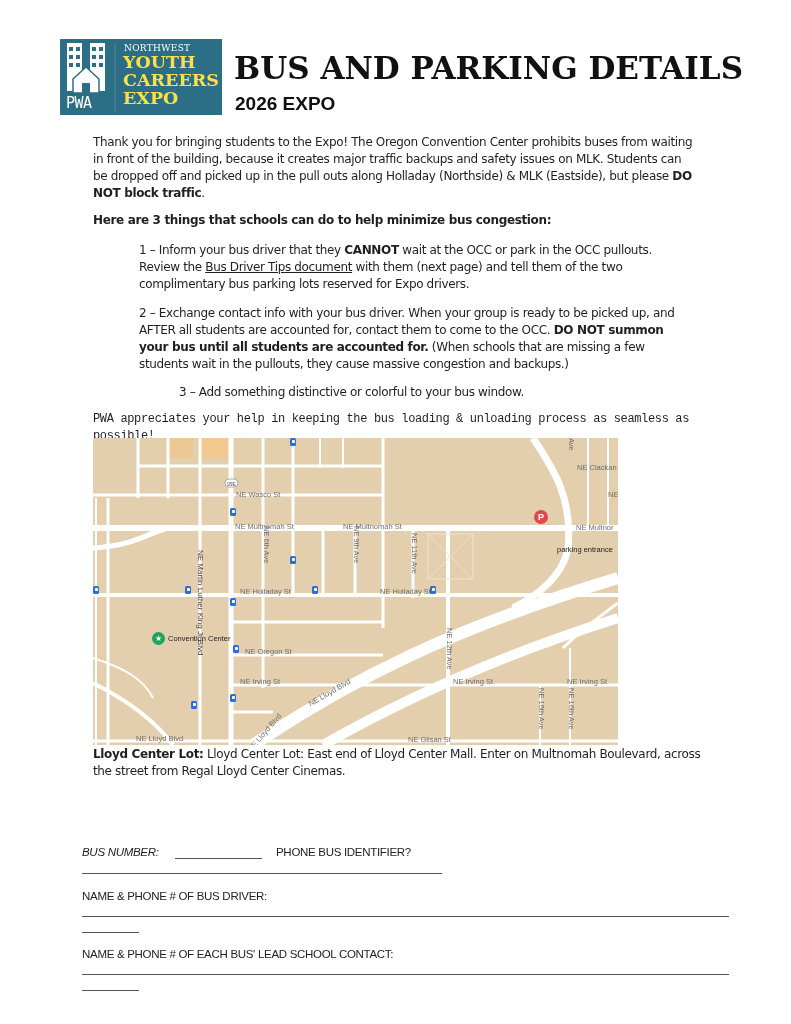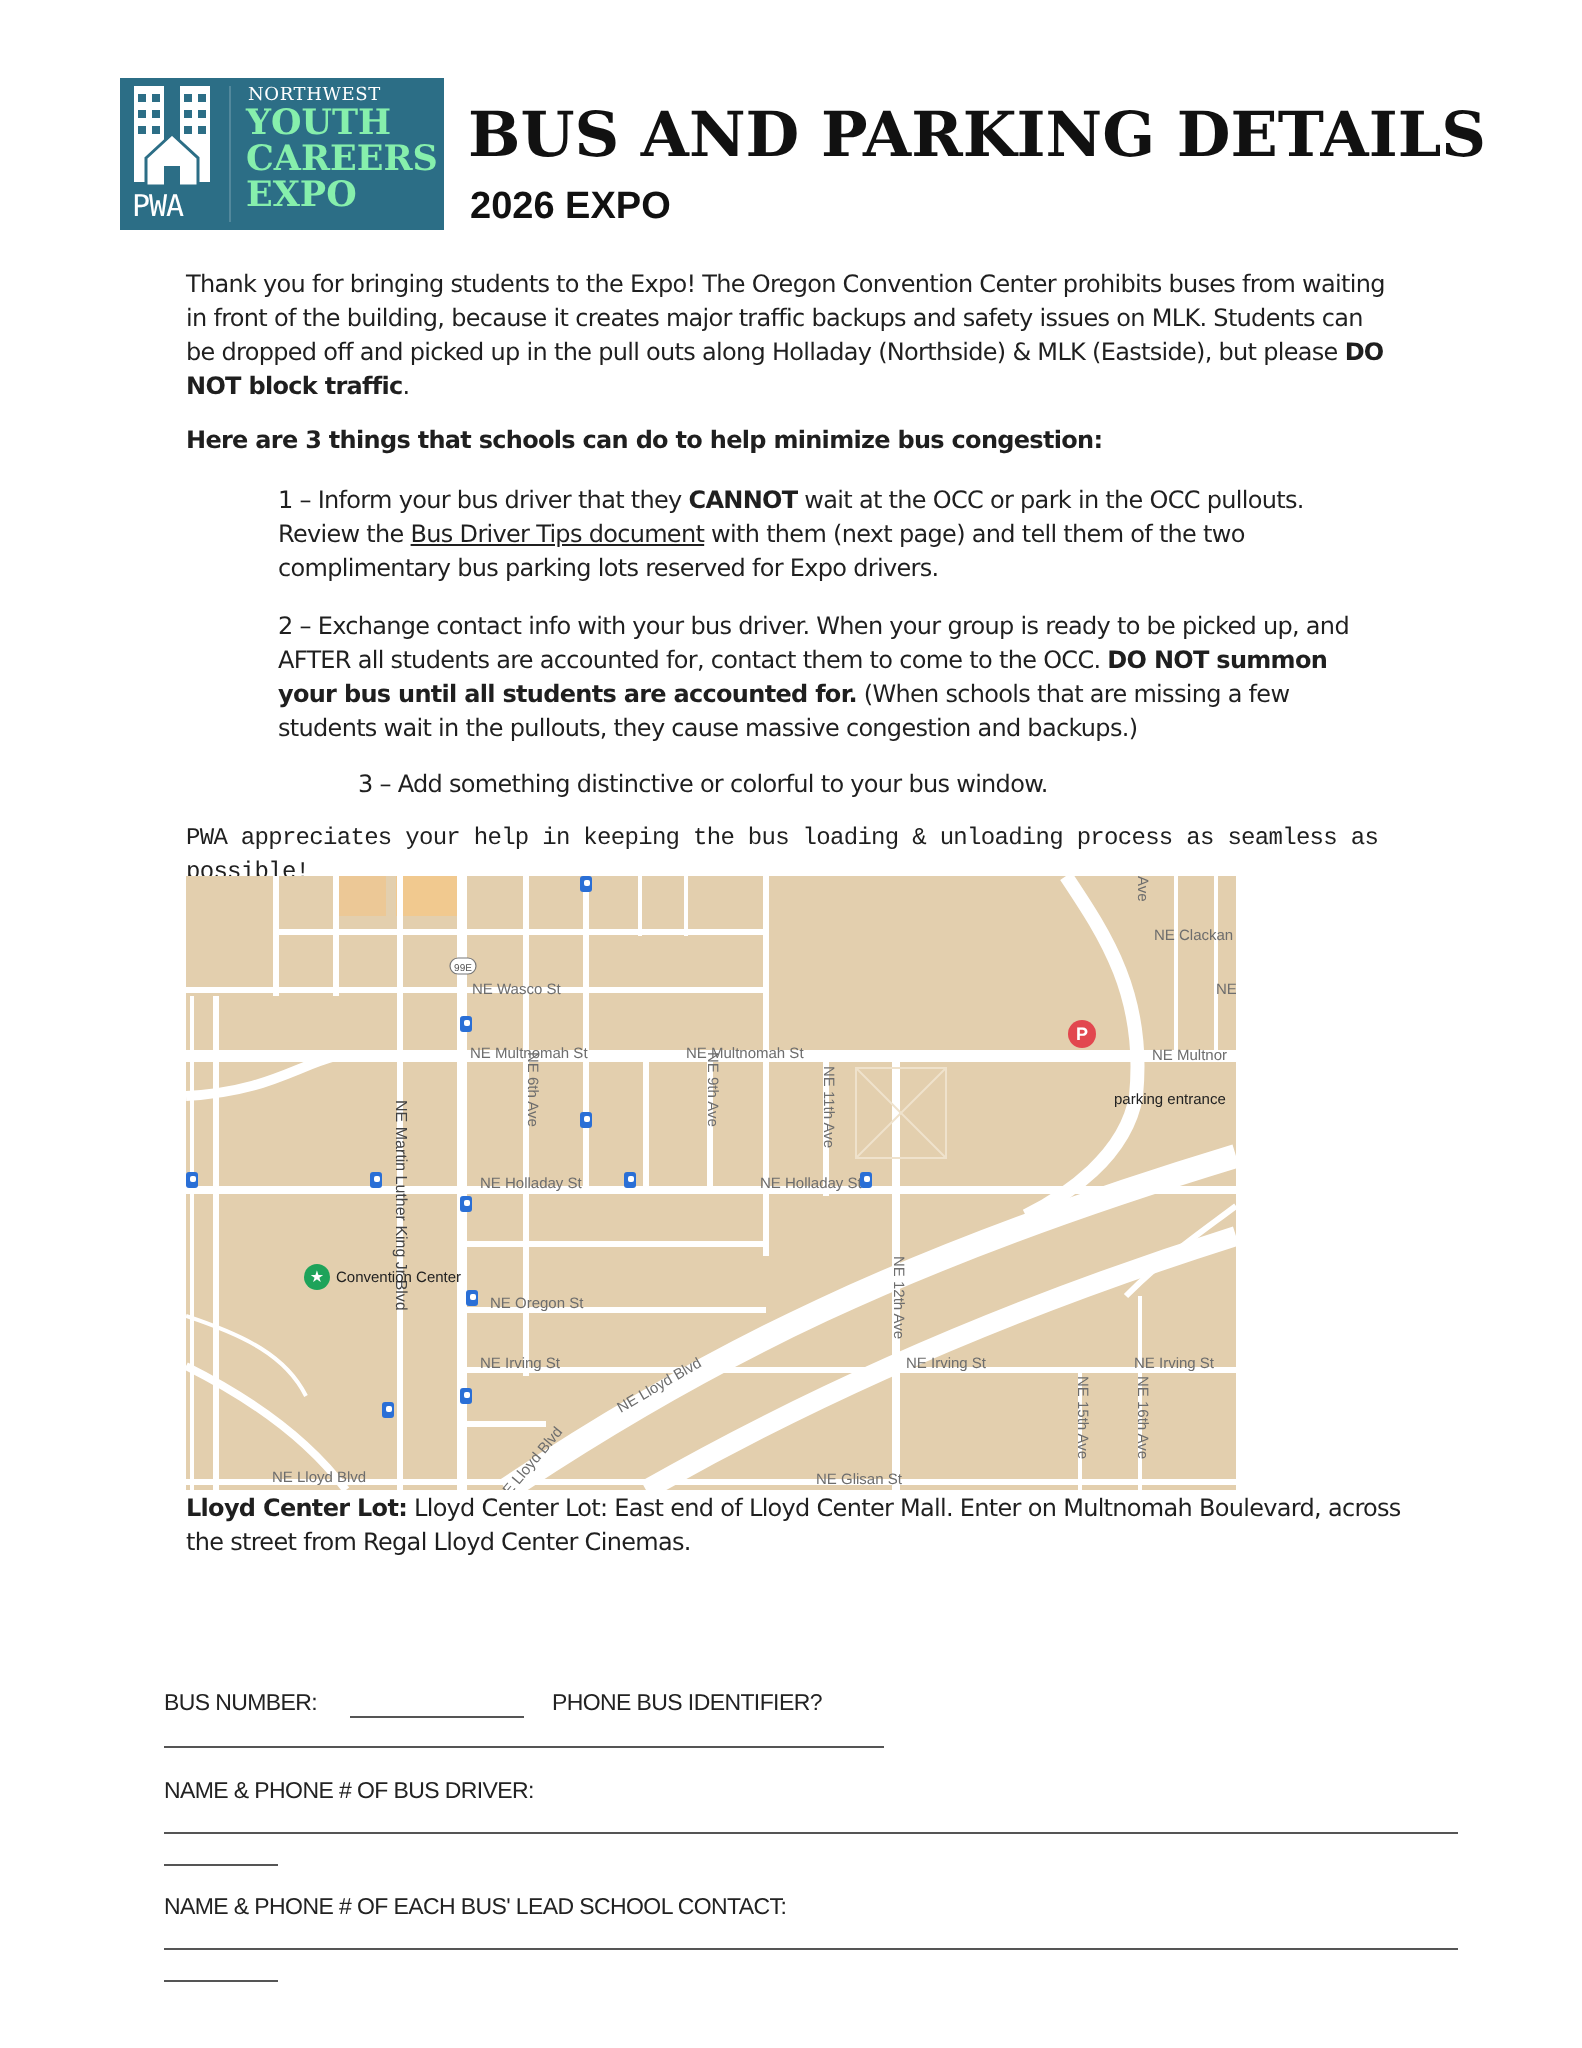--- a/index.html
+++ b/index.html
@@ -1,20 +1,20 @@
 <!DOCTYPE html>
 <html><head>
 <meta charset="utf-8">
 <style>
   html, body { margin:0; padding:0; background:#ffffff; }
   body { width:791px; height:1024px; position:relative; overflow:hidden; font-family:"Liberation Sans", sans-serif; color:#1a1a1a; }
   .logo { position:absolute; left:60px; top:39px; width:162px; height:76px; background:#2c6e86; }
   .logo svg { position:absolute; left:0; top:0; }
   .logo .lt1 { position:absolute; left:64px; top:4px; font-family:"DejaVu Serif", serif; font-size:9px; color:#fff; letter-spacing:0.3px; }
-  .logo .lt2 { position:absolute; left:63px; top:14px; font-family:"DejaVu Serif", serif; font-weight:bold; font-size:17.5px; line-height:18px; color:#86efac; }
+  .logo .lt2 { position:absolute; left:63px; top:14px; font-family:"DejaVu Serif", serif; font-weight:bold; font-size:17.5px; line-height:18px; color:#fde047; }
   .logo .pwa { position:absolute; left:6px; top:55px; font-family:"DejaVu Sans Mono", monospace; font-size:15px; color:#fff; letter-spacing:-0.5px; }
   .title { position:absolute; left:234px; top:50px; font-family:"DejaVu Serif", serif; font-weight:bold; font-size:31px; letter-spacing:0px; color:#111; white-space:nowrap; }
   .subtitle { position:absolute; left:235px; top:93px; font-family:"Liberation Sans", sans-serif; font-weight:bold; font-size:19px; color:#111; }
   .body-text { position:absolute; left:93px; width:600px; font-family:"DejaVu Sans", sans-serif; font-size:12px; line-height:17px; color:#1f1f1f; letter-spacing:-0.35px; }
   .body-text b { font-weight:bold; }
   .indent { left:139px; width:540px; }
   .u { text-decoration:underline;margin-top:22px; }
   .map { position:absolute; left:93px; top:438px; width:525px; height:307px; background:#e3cfae; overflow:hidden; }
   .map svg { position:absolute; left:0; top:0; }
   .lbl { position:absolute; font-family:"Liberation Sans", sans-serif; font-size:7.5px; color:#6d6d6d; white-space:nowrap; }
@@ -169,21 +169,21 @@
   <div class="bus" style="left:0px;top:148px;"></div>
 
   <div class="pin-p">P</div>
   <div class="pin-lbl" style="left:464px;top:75px;margin-top:32px;">parking entrance</div>
   <div class="pin-star">★</div>
   <div class="pin-lbl" style="left:75px;top:196px;">Convention Center</div>
 </div>
 
 <div class="body-text" style="top:746px;width:610px;"><b>Lloyd Center Lot:</b><span> Lloyd Center Lot: East end of Lloyd Center Mall. Enter on Multnomah Boulevard, across the street from Regal Lloyd Center Cinemas.</span></div>
 
-<div class="form" style="left:82px;top:846px;">BUS NUMBER:</div>
+<div class="form" style="left:82px;top:846px;font-style:italic;">BUS NUMBER:</div>
 <div class="line" style="left:175px;top:858px;width:87px;"></div>
 <div class="form" style="left:276px;top:846px;">PHONE BUS IDENTIFIER?</div>
 <div class="line" style="left:82px;top:873px;width:360px;"></div>
 
 <div class="form" style="left:82px;top:890px;">NAME &amp; PHONE # OF BUS DRIVER:</div>
 <div class="line" style="left:82px;top:916px;width:647px;"></div>
 <div class="line" style="left:82px;top:932px;width:57px;"></div>
 
 <div class="form" style="left:82px;top:948px;">NAME &amp; PHONE # OF EACH BUS' LEAD SCHOOL CONTACT:</div>
 <div class="line" style="left:82px;top:974px;width:647px;"></div>

